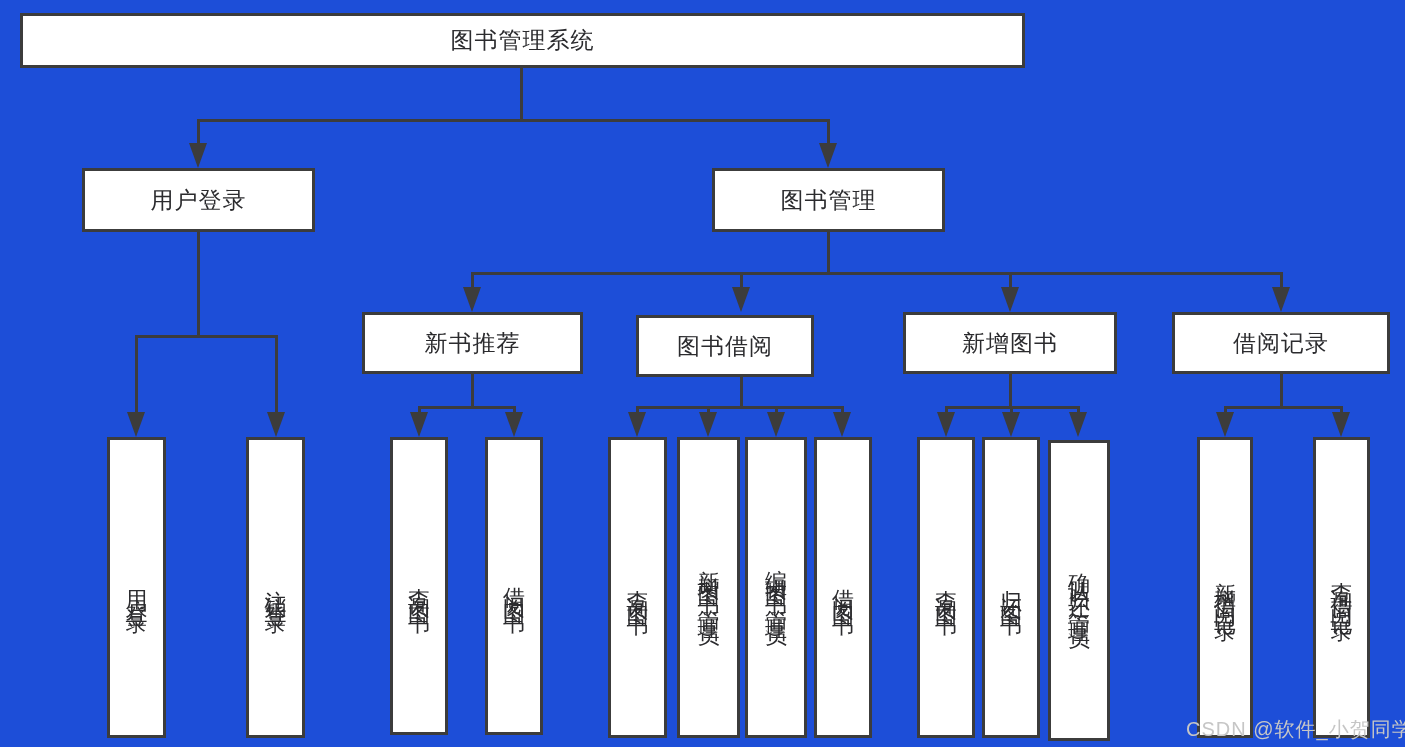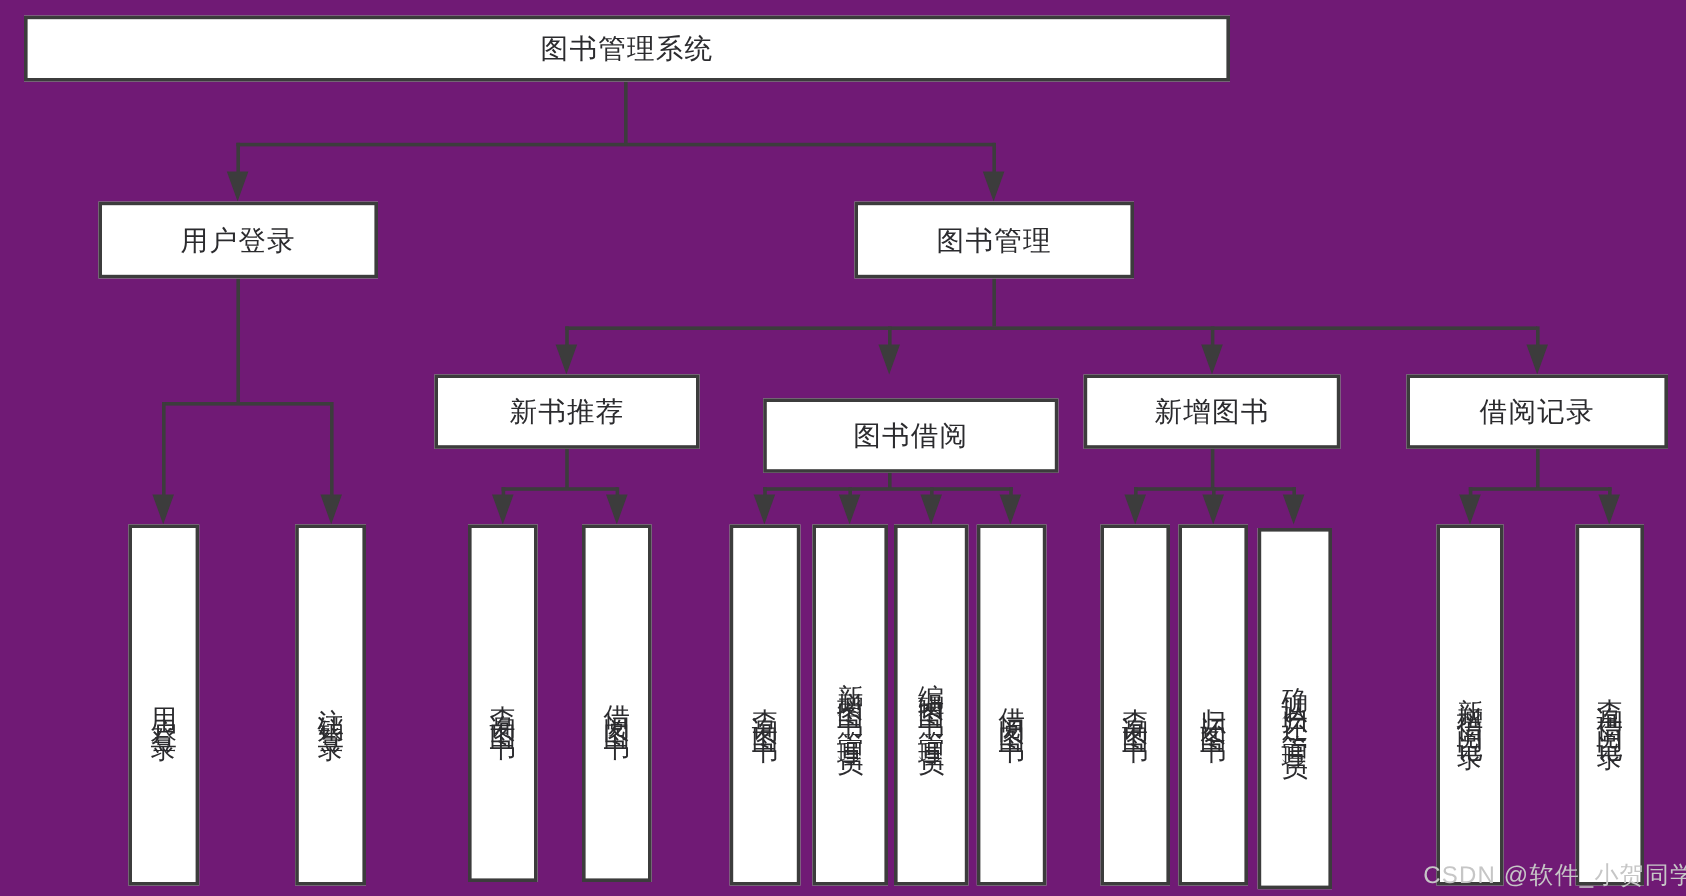--- a/index.html
+++ b/index.html
@@ -1,19 +1,19 @@
 <!DOCTYPE html>
 <html><head>
 <meta charset="utf-8">
 <style>
   html,body{margin:0;padding:0;background:#ffffff;}
   #canvas{
     position:relative;
     width:1405px;height:747px;
-    background:#701a75;
+    background:#1d4ed8;
     font-family:"Liberation Sans","DejaVu Sans",sans-serif;
     overflow:hidden;
   }
   .box{
     position:absolute;
     box-sizing:border-box;
     background:#ffffff;
     border:3px solid #3c3c3c;
     display:flex;
     align-items:center;
@@ -117,21 +117,21 @@
   <div class="head" style="left:1216px;top:412px"></div>
   <div class="ln" style="left:1340px;top:406px;width:3px;height:9px"></div>
   <div class="head" style="left:1332px;top:412px"></div>
 
   <div class="box" style="left:20px;top:13px;width:1005px;height:55px">图书管理系统</div>
 
   <div class="box" style="left:82px;top:168px;width:233px;height:64px">用户登录</div>
   <div class="box" style="left:712px;top:168px;width:233px;height:64px">图书管理</div>
 
   <div class="box" style="left:362px;top:312px;width:221px;height:62px">新书推荐</div>
-  <div class="box" style="left:636px;top:332px;width:246px;height:62px">图书借阅</div>
+  <div class="box" style="left:636px;top:315px;width:178px;height:62px">图书借阅</div>
   <div class="box" style="left:903px;top:312px;width:214px;height:62px">新增图书</div>
   <div class="box" style="left:1172px;top:312px;width:218px;height:62px">借阅记录</div>
 
   <div class="box" style="left:107px;top:437px;width:59px;height:301px">
     <span class="vtext">用户登录</span>
   </div>
   <div class="box" style="left:246px;top:437px;width:59px;height:301px">
     <span class="vtext">注销登录</span>
   </div>
 

